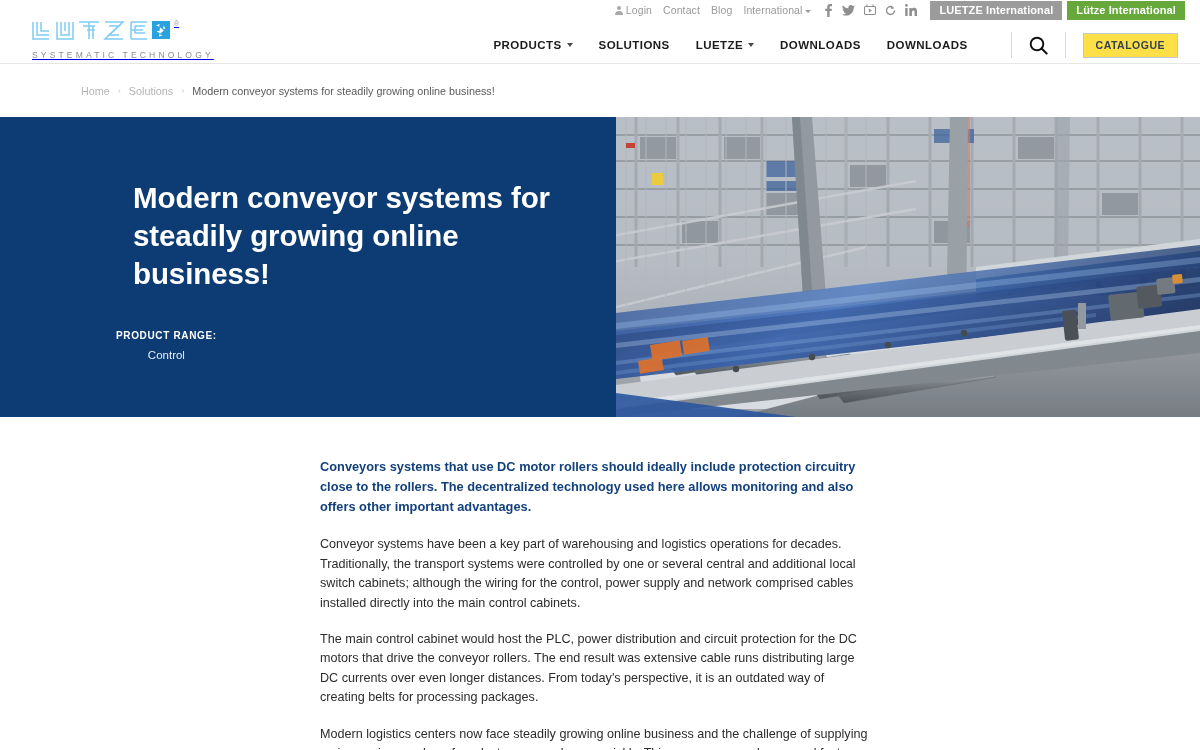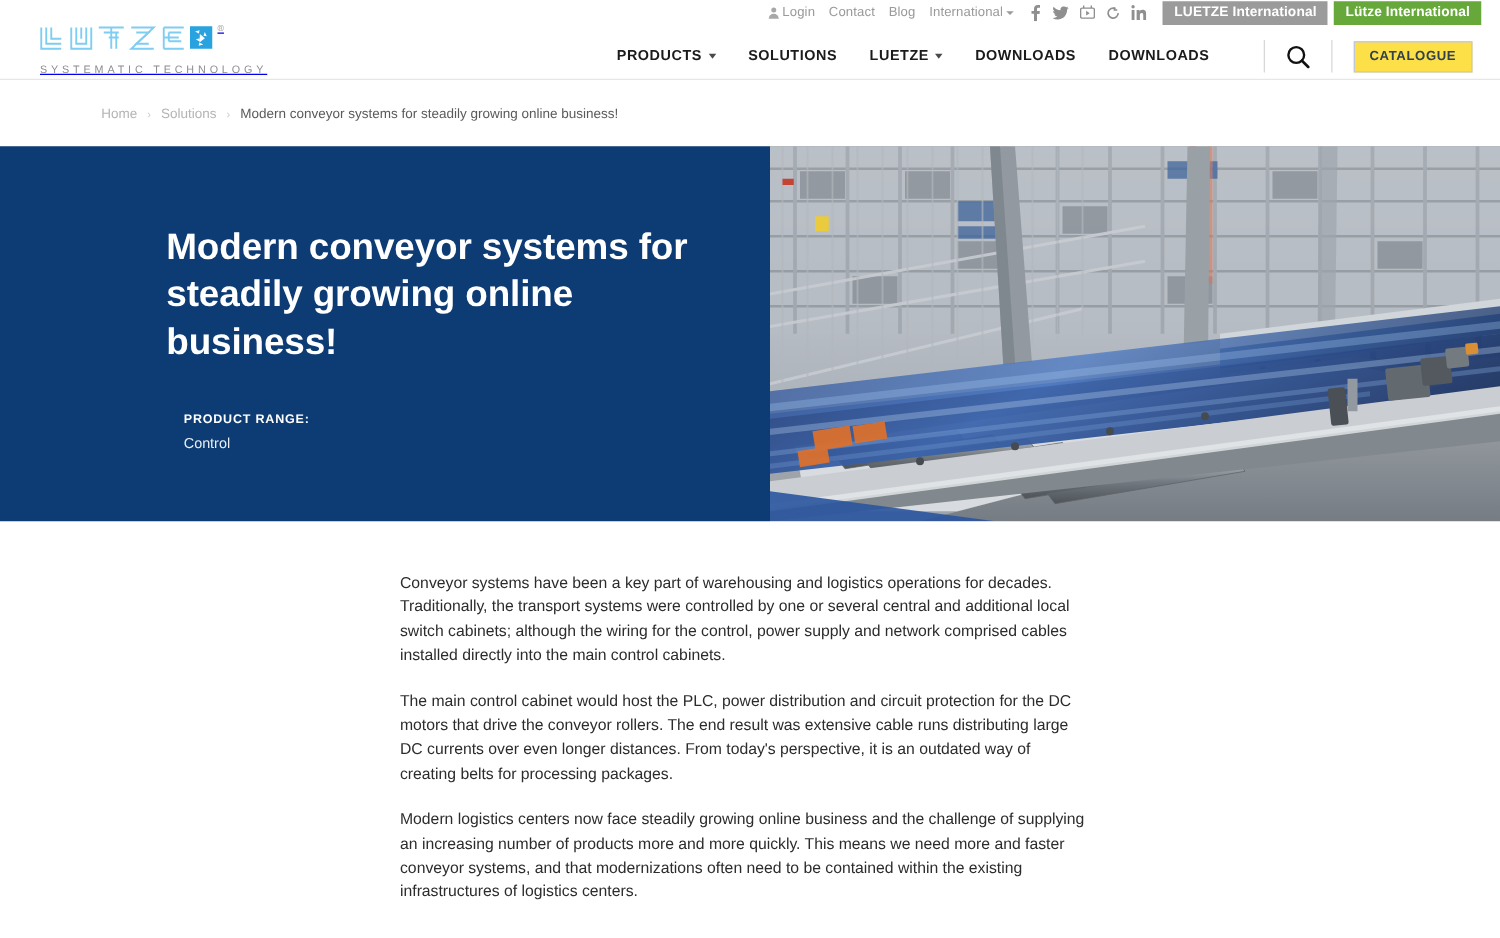--- a/index.html
+++ b/index.html
@@ -110,21 +110,21 @@
   
   .hero { height: 300px; display: flex; position: relative; }
   .hero-left {
     width: 616px; background: #0d3b73; position: relative;
     padding: 62px 60px 0 133px;
   }
   .hero-title {
     font-size: 29.5px; font-weight: bold; color: #ffffff;
     line-height: 1.29; letter-spacing: -0.1px;
   }
-  .hero-meta { position: absolute; left: 147px; bottom: 56px; }
+  .hero-meta { position: absolute; left: 116px; bottom: 56px; text-align: center; }
   .hero-meta-label {
     font-size: 10px; font-weight: bold; color: #ffffff;
     letter-spacing: .65px; margin-bottom: 8px;
   }
   .hero-meta-value { font-size: 11.5px; color: #e9eef5; }
   .hero-right { width: 584px; position: relative; overflow: hidden; background: #8a8f94; }
   .hero-photo { position: absolute; inset: 0; }
 
   
   .article { padding: 40px 0 0 320px; width: 880px; }
@@ -428,16 +428,17 @@
 
       <rect x="36" y="56" width="11" height="12" fill="#e8c933"></rect>
       <rect x="10" y="26" width="9" height="5" fill="#c0392b"></rect>
 
       <rect width="584" height="300" fill="#ffffff" opacity=".05"></rect>
     </svg>
   </div>
 </section>
 
 <article class="article">
+  <p class="lead">Conveyors systems that use DC motor rollers should ideally include protection circuitry close to the rollers. The decentralized technology used here allows monitoring and also offers other important advantages.</p>
   <p class="body-p">Conveyor systems have been a key part of warehousing and logistics operations for decades. Traditionally, the transport systems were controlled by one or several central and additional local switch cabinets; although the wiring for the control, power supply and network comprised cables installed directly into the main control cabinets.</p>
   <p class="body-p">The main control cabinet would host the PLC, power distribution and circuit protection for the DC motors that drive the conveyor rollers. The end result was extensive cable runs distributing large DC currents over even longer distances. From today's perspective, it is an outdated way of creating belts for processing packages.</p>
   <p class="body-p">Modern logistics centers now face steadily growing online business and the challenge of supplying an increasing number of products more and more quickly. This means we need more and faster conveyor systems, and that modernizations often need to be contained within the existing infrastructures of logistics centers.</p>
 </article>
 
 </body></html>

